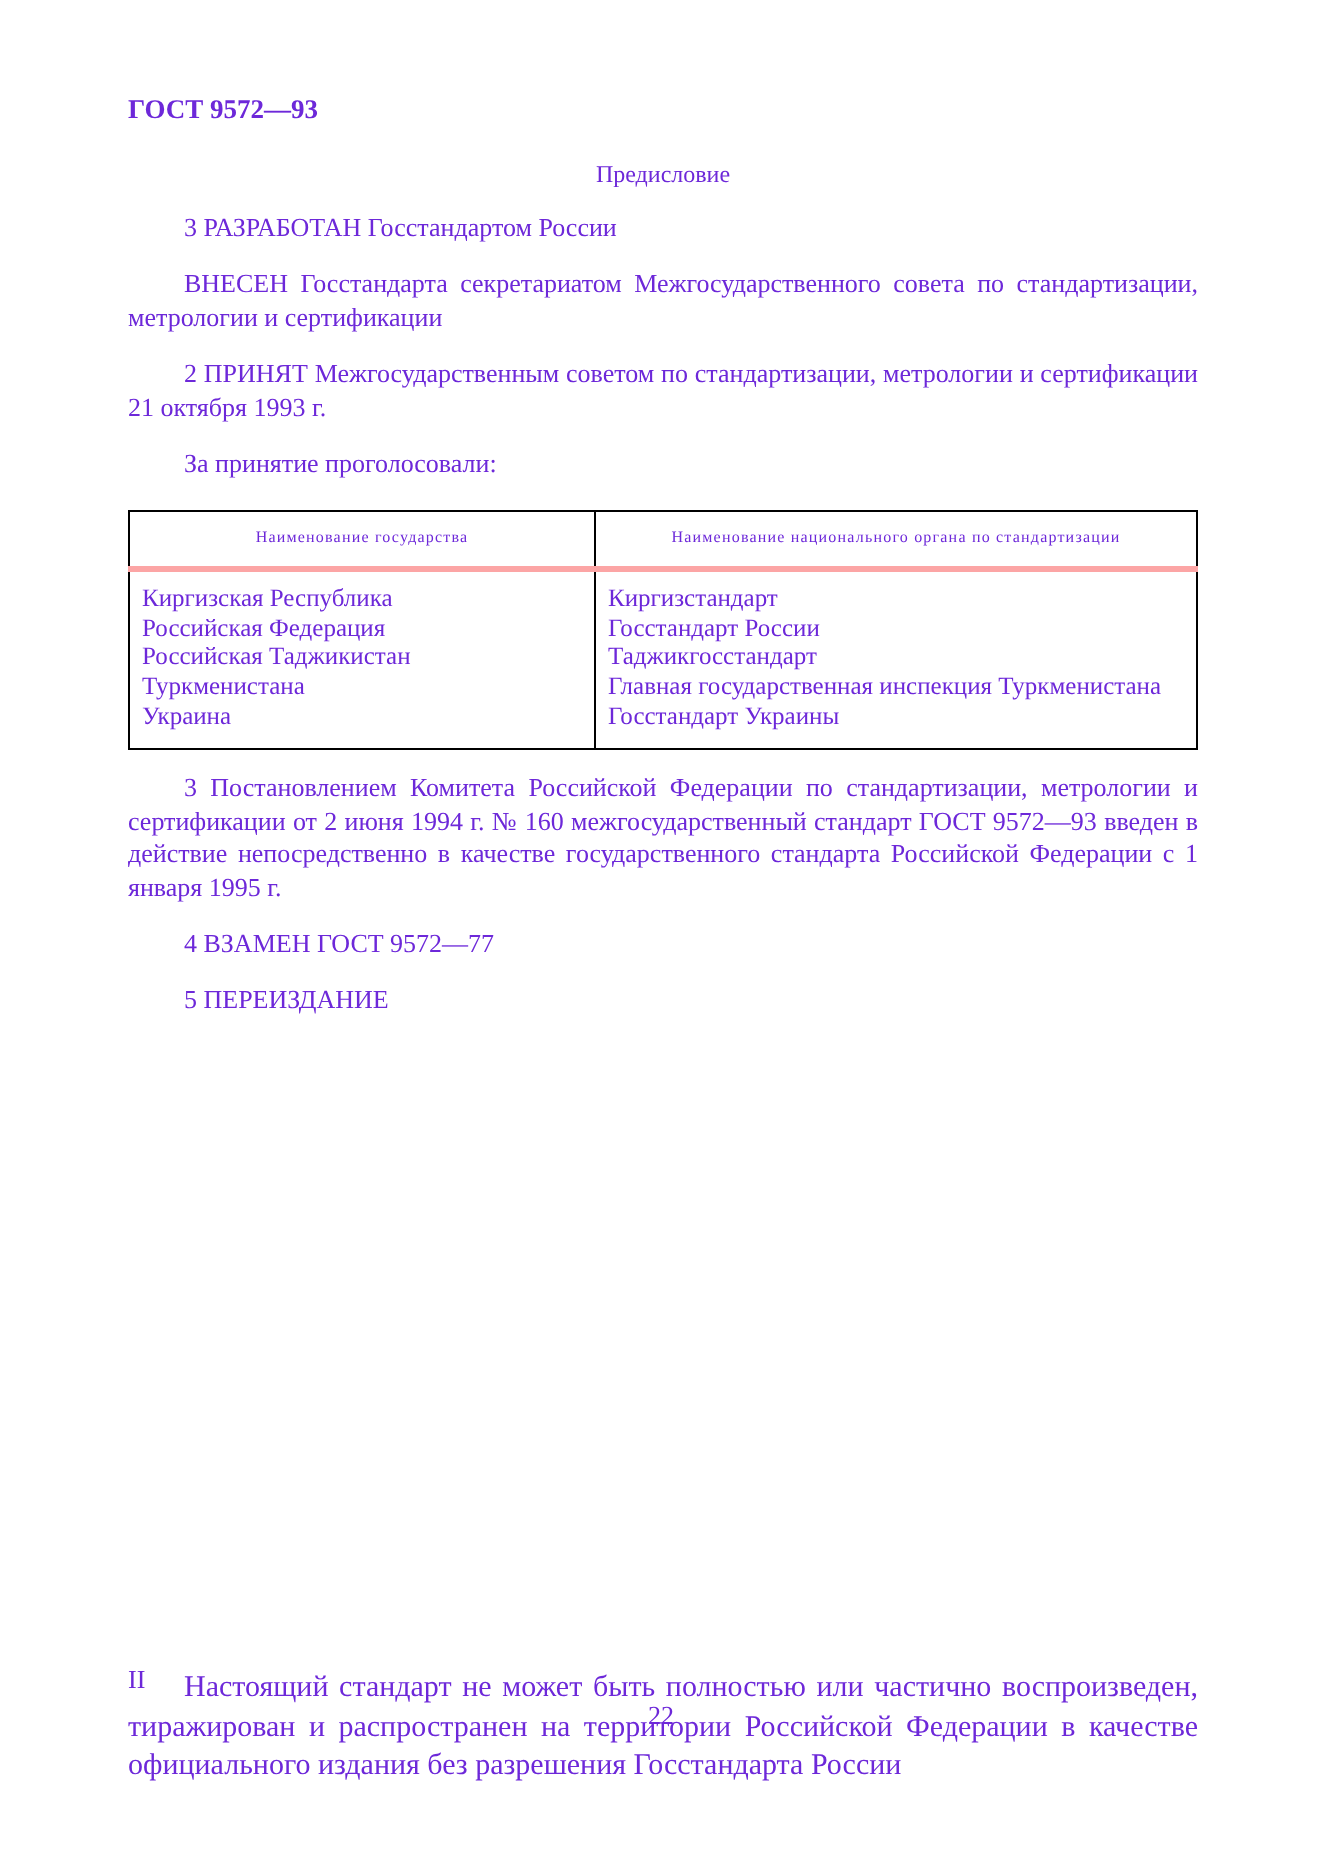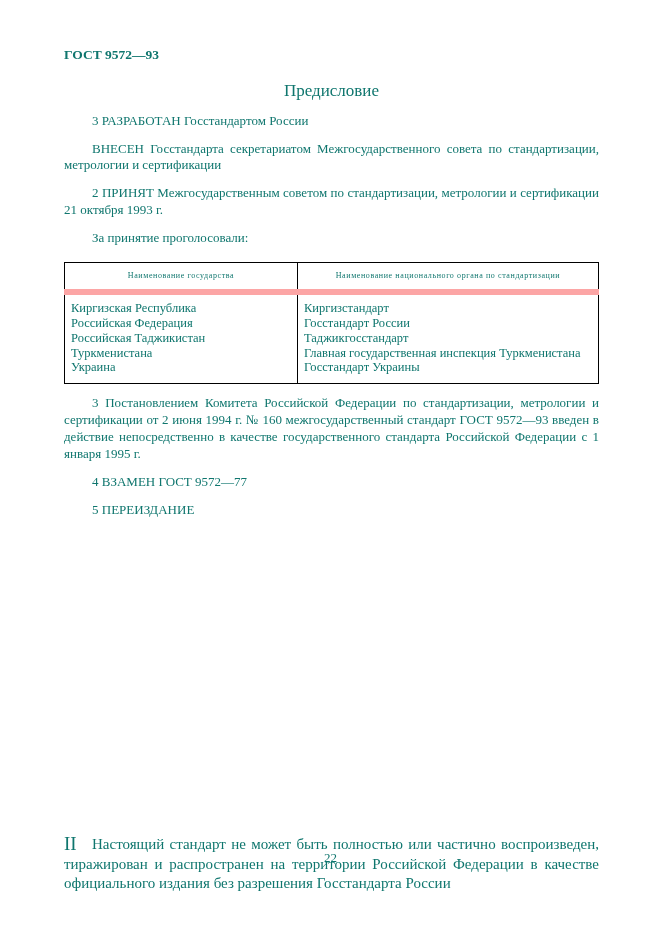--- a/index.html
+++ b/index.html
@@ -5,58 +5,58 @@
   html, body {
     margin: 0;
     padding: 0;
     background: #ffffff;
   }
   .page {
     position: relative;
     width: 661px;
     height: 936px;
     background: #ffffff;
-    color: #0f766e;
+    color: #6d28d9;
     font-family: "Liberation Serif", "DejaVu Serif", serif;
     font-size: 13px;
     line-height: 1.3;
     overflow: hidden;
     box-sizing: border-box;
   }
   .content {
     padding: 46px 62px 0 64px;
   }
   .doc-number {
     font-weight: bold;
     font-size: 13.5px;
     margin: 0 0 16px 0;
   }
   .page-title {
     text-align: center;
     margin: 0 0 10px 0;
-    font-size: 17px;
+    font-size: 12px;
   }
   .para {
     margin: 11px 0 0 0;
     text-indent: 28px;
     text-align: justify;
   }
   .std-table {
     width: 100%;
     border-collapse: collapse;
     margin-top: 15px;
     border: 1.5px solid #000;
   }
   .std-table th {
     font-weight: normal;
     font-size: 8px;
     letter-spacing: 0.6px;
     text-align: center;
     padding: 8px 4px;
-    border-bottom: 6px solid #fca5a5;
+    border-bottom: 3px solid #fca5a5;
     vertical-align: middle;
   }
   .std-table th.col-left,
   .std-table td.col-left {
     width: 220px;
     border-right: 1px solid #000;
   }
   .std-table td {
     font-size: 12.5px;
     padding: 0 6px;
@@ -71,21 +71,21 @@
     right: 62px;
     top: 820px;
     text-indent: 28px;
     text-align: justify;
     font-size: 15px;
   }
   .footer-left {
     position: absolute;
     left: 64px;
     top: 832px;
-    font-size: 19px;
+    font-size: 13px;
   }
   .footer-page {
     position: absolute;
     left: 0;
     right: 0;
     top: 830px;
     text-align: center;
     font-size: 13px;
     margin-top: 20px;
   }

